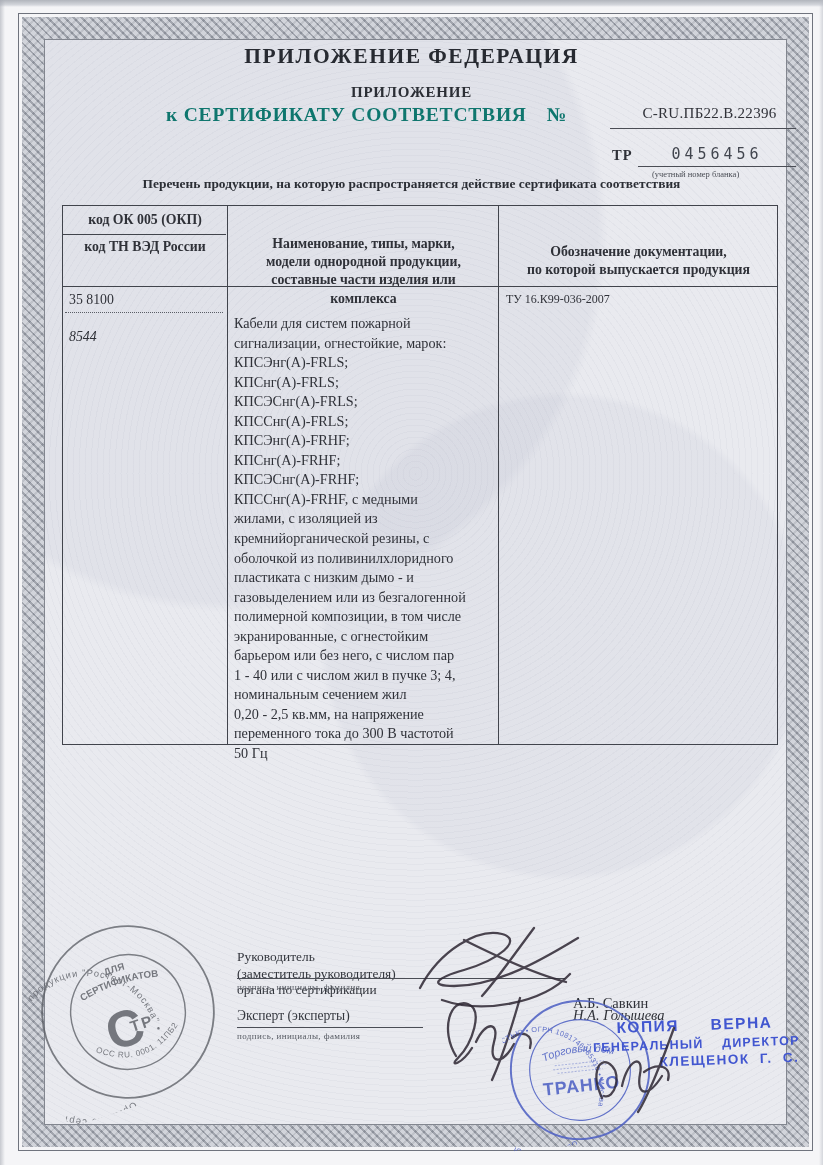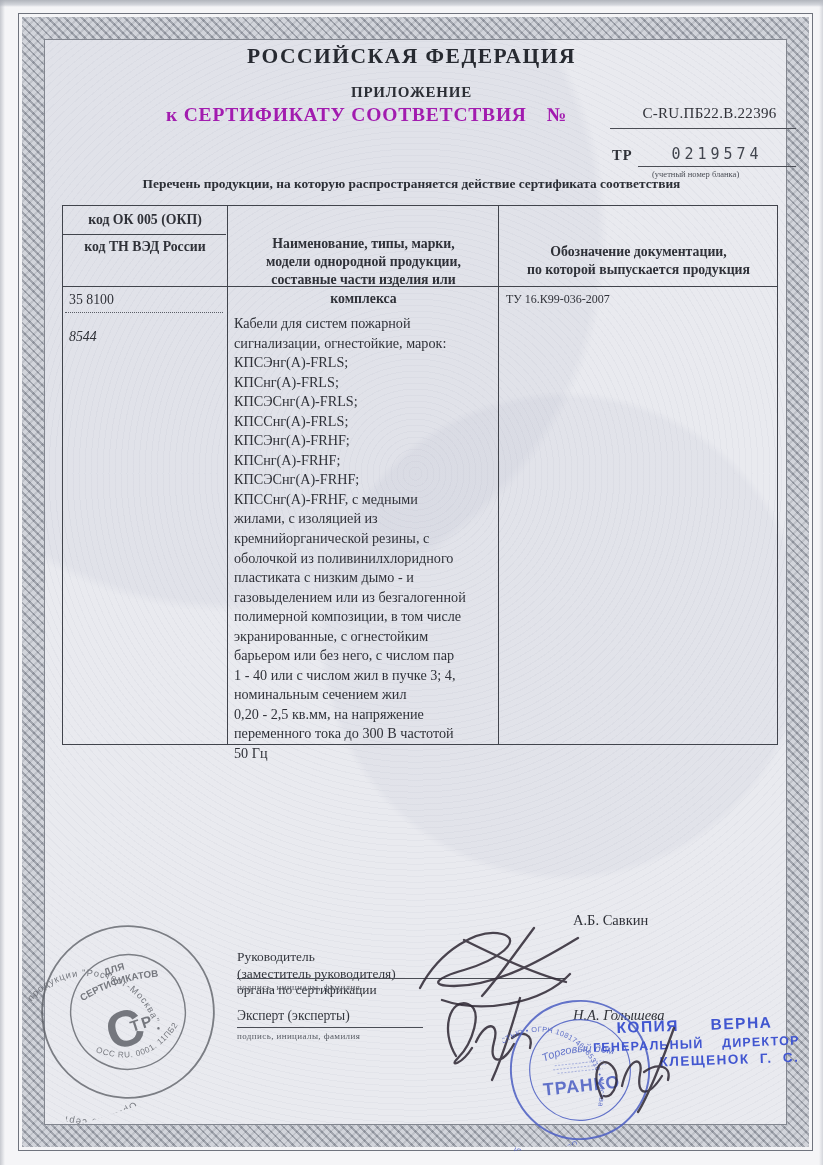--- a/index.html
+++ b/index.html
@@ -24,21 +24,21 @@
           #c3c6cd;}
   .paper{top:39px;left:44px;right:36px;bottom:40px;border:1px solid #82868f;background:
           radial-gradient(circle at 25% 18%, rgba(150,155,180,.10) 0 35%, rgba(0,0,0,0) 36%),
           radial-gradient(circle at 70% 55%, rgba(150,155,180,.09) 0 30%, rgba(0,0,0,0) 31%),
           repeating-radial-gradient(circle at 50% 40%, rgba(145,150,170,.07) 0 1px, rgba(0,0,0,0) 1px 6px),
           #e9eaef;}
 
   
   .country{top:44px;left:0;width:823px;font-size:21.5px;letter-spacing:1.5px;color:#272a31;}
   .attach{top:84px;left:0;width:823px;font-size:15px;letter-spacing:.8px;color:#2b2e35;}
-  .certtitle{top:104px;left:166px;font-size:19.5px;letter-spacing:.8px;color:#a21caf;}
+  .certtitle{top:104px;left:166px;font-size:19.5px;letter-spacing:.8px;color:#0f766e;}
   .numsign{margin-left:20px;}
   .certnum{top:105px;left:622px;width:175px;font-size:15px;letter-spacing:.3px;}
   .certnum-line{top:128px;left:610px;width:186px;border-top:1px solid #4a4d55;}
   .certtype{top:135px;left:170px;width:450px;font-size:11px;color:#33363d;}
   .trlabel{top:147px;left:612px;font-size:14.5px;letter-spacing:1px;}
   .blanknum{top:145px;left:652px;width:130px;font-family:"DejaVu Sans Mono", monospace;
             font-size:15px;letter-spacing:4px;color:#41454e;}
   .blank-line{top:166px;left:638px;width:158px;border-top:1px solid #4a4d55;}
   .blankcap{top:169px;left:652px;width:145px;font-size:8.5px;color:#4a4d55;}
   .listtitle{top:176px;left:40px;width:743px;font-size:13.4px;color:#2b2e35;}
@@ -56,21 +56,21 @@
   .c1a{top:86px;left:6px;font-size:13.8px;}
   .c1-dots{top:106px;left:2px;width:158px;border-top:1.6px dotted #5a5e66;}
   .c1b{top:123px;left:6px;font-size:13.8px;font-style:italic;}
   .c2{top:85px;left:171px;width:262px;font-size:14.2px;line-height:19.55px;}
   .c3{top:86px;left:443px;font-size:12px;}
 
   
   .role1{top:926px;left:237px;width:230px;font-size:13.4px;line-height:16.5px;color:#33363d;}
   .sig-rule1{top:978px;left:237px;width:328px;border-top:1px solid #4a4d55;}
   .cap1{top:982px;left:237px;font-size:9px;letter-spacing:.4px;color:#565a62;}
-  .name1{top:912px;left:573px;font-size:14.5px;}
+  .name1{top:995px;left:573px;font-size:14.5px;}
   .role2{top:1008px;left:237px;font-size:13.6px;color:#33363d;}
   .sig-rule2{top:1027px;left:237px;width:186px;border-top:1px solid #4a4d55;}
   .cap2{top:1031px;left:237px;font-size:9px;letter-spacing:.4px;color:#565a62;}
   .name2{top:1007px;left:573px;font-size:14.5px;font-style:italic;}
 
   .sigsvg{stroke:#2e2733;stroke-width:2.3;fill:none;stroke-linecap:round;opacity:.85;}
   .sig1{top:916px;left:406px;}
   .sig2{top:986px;left:428px;}
   .sig3{top:1020px;left:578px;z-index:6;}
 
@@ -98,29 +98,29 @@
 <div class="page">
 
   <div class="abs scan-top"></div>
   <div class="abs scan-left"></div>
   <div class="abs scan-right"></div>
 
   <div class="abs band"></div>
   <div class="abs line-outer"></div>
   <div class="abs paper"></div>
 
-  <div class="abs country ctr b">РОССИЙСКАЯ ФЕДЕРАЦИЯ</div>
+  <div class="abs country ctr b">ПРИЛОЖЕНИЕ ФЕДЕРАЦИЯ</div>
   <div class="abs attach ctr b">ПРИЛОЖЕНИЕ</div>
   <div class="abs certtitle b">
     <span>к СЕРТИФИКАТУ СООТВЕТСТВИЯ</span><span class="numsign">№</span>
   </div>
   <div class="abs certnum ctr">C-RU.ПБ22.В.22396</div>
   <div class="abs certnum-line"></div>
   <div class="abs trlabel b">ТР</div>
-  <div class="abs blanknum ctr">0219574</div>
+  <div class="abs blanknum ctr">0456456</div>
   <div class="abs blank-line"></div>
   <div class="abs blankcap">(учетный номер бланка)</div>
   <div class="abs listtitle ctr b">Перечень продукции, на которую распространяется действие сертификата соответствия</div>
 
   <div class="abs tbl">
     <div class="abs th-row"></div>
     <div class="abs vline1"></div>
     <div class="abs vline2"></div>
     <div class="abs h1a ctr b">код ОК 005 (ОКП)</div>
     <div class="abs h1-div"></div>

